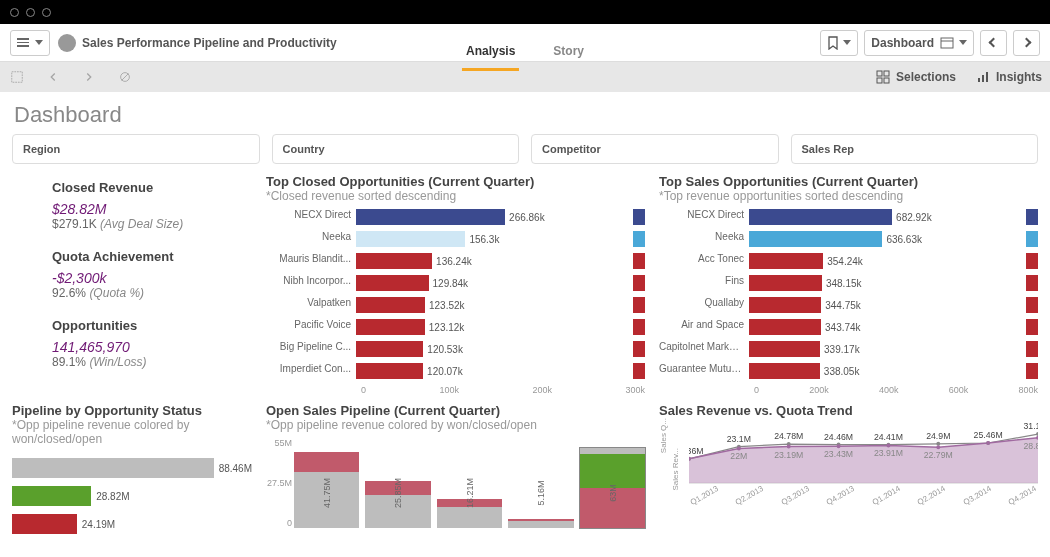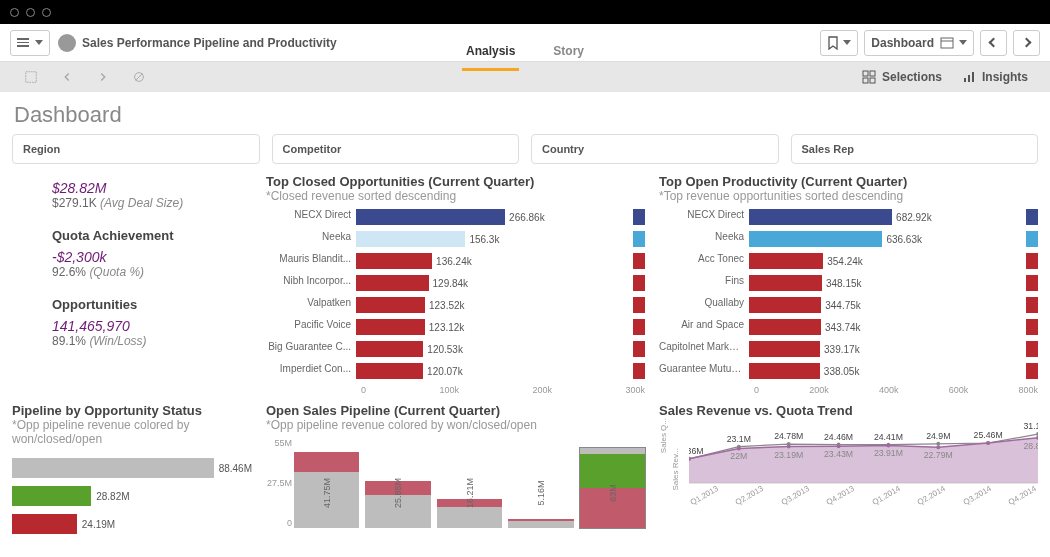--- a/index.html
+++ b/index.html
@@ -13,21 +13,21 @@
 .app-icon { width:18px; height:18px; background:#999; border-radius:50%; margin:0 6px 0 8px; flex-shrink:0; }
 .doc-title { font-size:12px; font-weight:600; color:#555; }
 .tabs { display:flex; gap:30px; margin-left:auto; margin-right:auto; position:absolute; left:50%; transform:translateX(-50%); }
 .tab { font-size:12px; font-weight:600; color:#888; padding:10px 4px; border-bottom:3px solid transparent; cursor:pointer;margin-top:20px; }
 .tab.active { color:#333; border-bottom-color:#f5a623; }
 .right-tools { display:flex; gap:6px; margin-left:auto; }
 .caret-down { width:0; height:0; border-left:4px solid transparent; border-right:4px solid transparent; border-top:5px solid #666; display:inline-block; }
 .chevron { width:7px; height:7px; border-right:2px solid #555; border-bottom:2px solid #555; display:inline-block; }
 .chev-left { transform:rotate(135deg); }
 .chev-right { transform:rotate(-45deg); }
-.toolbar { height:30px; background:#e7e7e7; display:flex; align-items:center; padding:0 22px; }
+.toolbar { height:30px; background:#e7e7e7; display:flex; align-items:center; padding:0 8px; }
 .toolbar-icons { display:flex; gap:18px; }
 .tool-icon { width:18px; height:18px; opacity:0.45; display:flex; align-items:center; justify-content:center; }
 .toolbar-right { margin-left:auto; display:flex; align-items:center; gap:20px; font-size:12px; font-weight:600; color:#555; }
 .page-title { font-size:22px; color:#888; padding:10px 14px 6px; font-weight:400; }
 .filters { display:flex; gap:12px; padding:0 12px 10px; }
 .filter { flex:1; border:1px solid #ddd; border-radius:4px; padding:8px 10px; font-size:11px; font-weight:600; color:#555; cursor:pointer; }
 .grid { display:flex; padding:0 12px; gap:14px; }
 .col-kpi { width:240px; padding:6px 4px 0 40px; }
 .kpi-block { margin-bottom:18px; }
 .kpi-label { font-size:13px; font-weight:600; color:#444; margin-bottom:6px; }
@@ -156,28 +156,29 @@
         </svg>
       <span>Insights</span>
     </div>
   </div>
 </div>
 
 <div class="page-title">Dashboard</div>
 
 <div class="filters">
   <div class="filter">Region</div>
+  <div class="filter">Country</div>
   <div class="filter">Competitor</div>
-  <div class="filter">Country</div>
   <div class="filter">Sales Rep</div>
 </div>
 
 <div class="grid">
   <div class="col-kpi">
     <div class="kpi-block">
+      <div class="kpi-label">Closed Revenue</div>
       <div class="kpi-value">$28.82M</div>
       <div class="kpi-sub"><span>$279.1K</span> <span class="i">(Avg Deal Size)</span></div>
     </div>
     <div class="kpi-block">
       <div class="kpi-label">Quota Achievement</div>
       <div class="kpi-value">-$2,300k</div>
       <div class="kpi-sub"><span>92.6%</span> <span class="i">(Quota %)</span></div>
     </div>
     <div class="kpi-block">
       <div class="kpi-label">Opportunities</div>
@@ -232,21 +233,21 @@
         </div>
         <div class="hbar-row">
           <div class="hbar-label">Pacific Voice</div>
           <div class="hbar-track">
             <div class="hbar-fill" style="width: 23.8032%; background: rgb(184, 41, 47);"></div>
             <div class="hbar-val">123.12k</div>
             <div class="side-bar" style="background: rgb(184, 41, 47);"></div>
           </div>
         </div>
         <div class="hbar-row">
-          <div class="hbar-label">Big Guarantee C...</div>
+          <div class="hbar-label">Big Pipeline C...</div>
           <div class="hbar-track">
             <div class="hbar-fill" style="width: 23.3025%; background: rgb(184, 41, 47);"></div>
             <div class="hbar-val">120.53k</div>
             <div class="side-bar" style="background: rgb(184, 41, 47);"></div>
           </div>
         </div>
         <div class="hbar-row">
           <div class="hbar-label">Imperdiet Con...</div>
           <div class="hbar-track">
             <div class="hbar-fill" style="width: 23.2135%; background: rgb(184, 41, 47);"></div>
@@ -257,21 +258,21 @@
       </div>
     <div class="axis" id="axis-0">
         <span>0</span>
         <span>100k</span>
         <span>200k</span>
         <span>300k</span>
       </div>
   </div>
 
   <div class="col-chart">
-    <div class="chart-title">Top Open Productivity (Current Quarter)</div>
+    <div class="chart-title">Top Sales Opportunities (Current Quarter)</div>
     <div class="chart-sub">*Top revenue opportunities sorted descending</div>
     <div class="hbars" id="hbars-1">
         <div class="hbar-row">
           <div class="hbar-label">NECX Direct</div>
           <div class="hbar-track">
             <div class="hbar-fill" style="width: 49.5117%; background: rgb(59, 74, 143);"></div>
             <div class="hbar-val">682.92k</div>
             <div class="side-bar" style="background: rgb(59, 74, 143);"></div>
           </div>
         </div>

